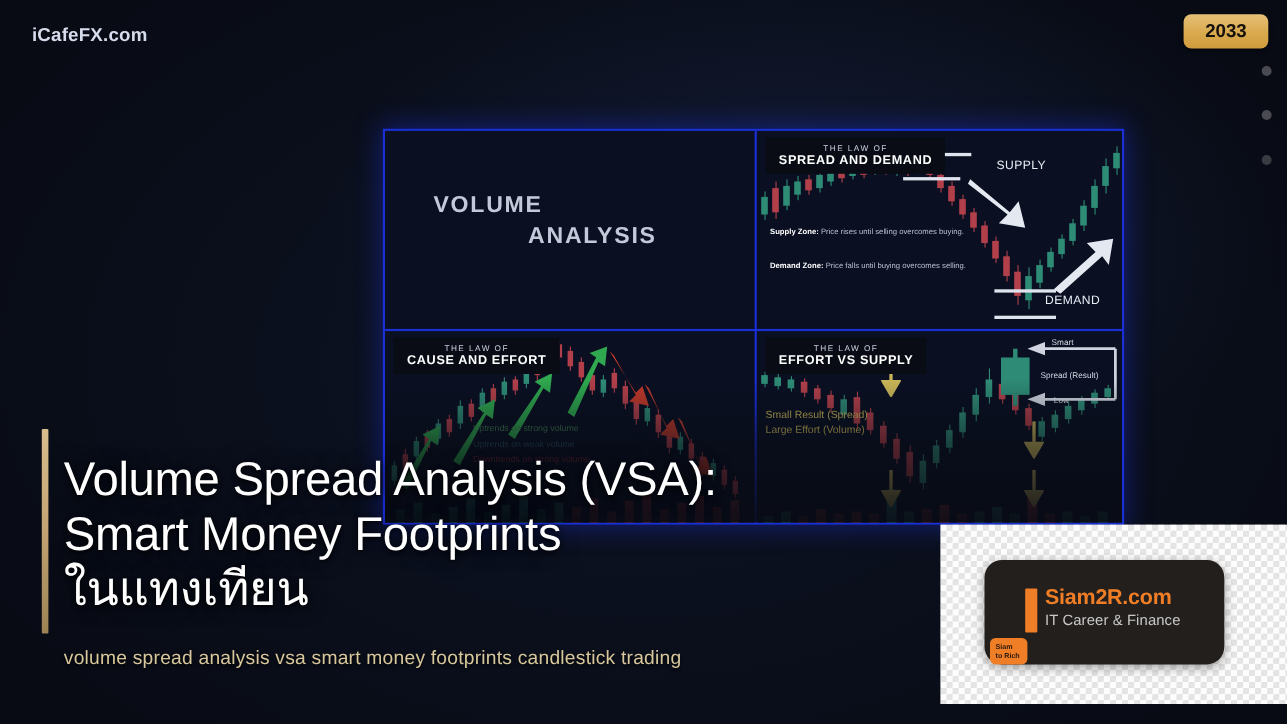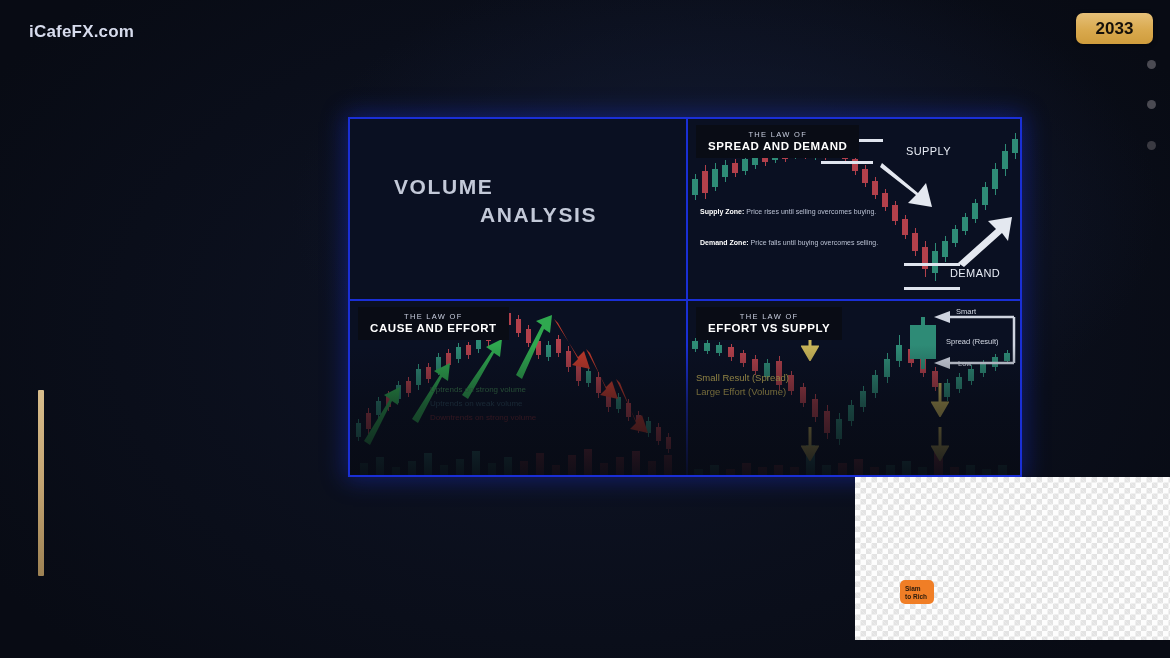--- a/index.html
+++ b/index.html
@@ -679,22 +679,37 @@
         <div class="l2">EFFORT VS SUPPLY</div>
       </div>
     </div>
 
     <div class="quad-sep-v"></div>
     <div class="quad-sep-h"></div>
     <div class="hero-fade"></div>
   </div>
 
   <div class="accent-bar"></div>
+  <h1 class="headline">
+    <span>Volume Spread Analysis (VSA):</span><br>
+    <span>Smart Money Footprints</span>
+    <span class="th">ในแทงเทียน</span>
+  </h1>
+  <div class="subline">volume spread analysis vsa smart money footprints candlestick trading</div>
 
   <div class="overlay">
+    <div class="brand-card">
+      <div class="brand-inner">
+        <div class="brand-tick"></div>
+        <div>
+          <div class="brand-name">Siam2R.com</div>
+          <div class="brand-sub">IT Career &amp; Finance</div>
+        </div>
+      </div>
+    </div>
     <div class="mini-badge">
       <span>Siam</span><br>
       <span>to Rich</span>
     </div>
   </div>
   <div class="ov-dot ov-d1"></div>
   <div class="ov-dot ov-d2"></div>
   <div class="ov-dot ov-d3"></div>
 
 </div>

